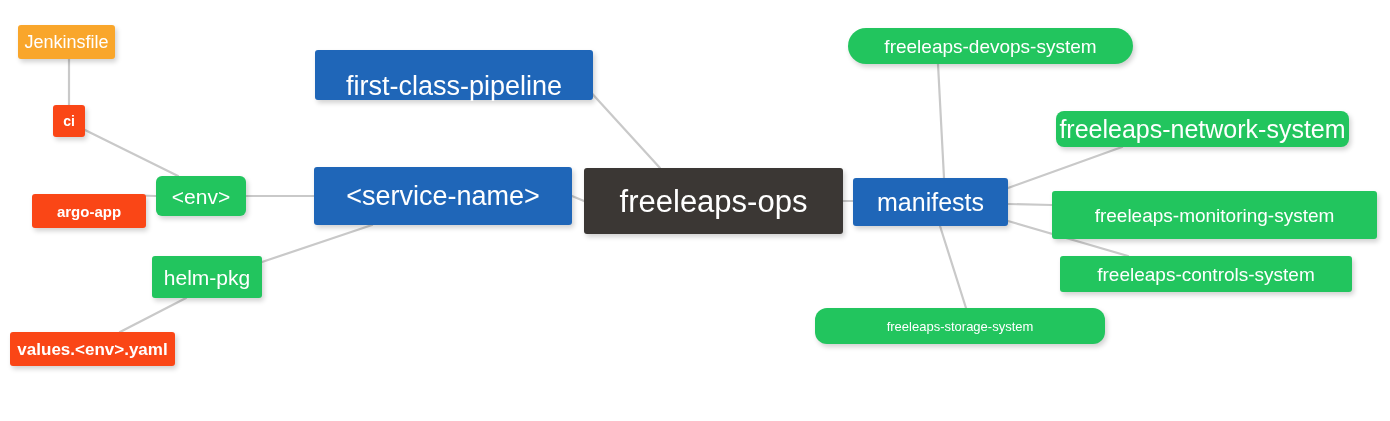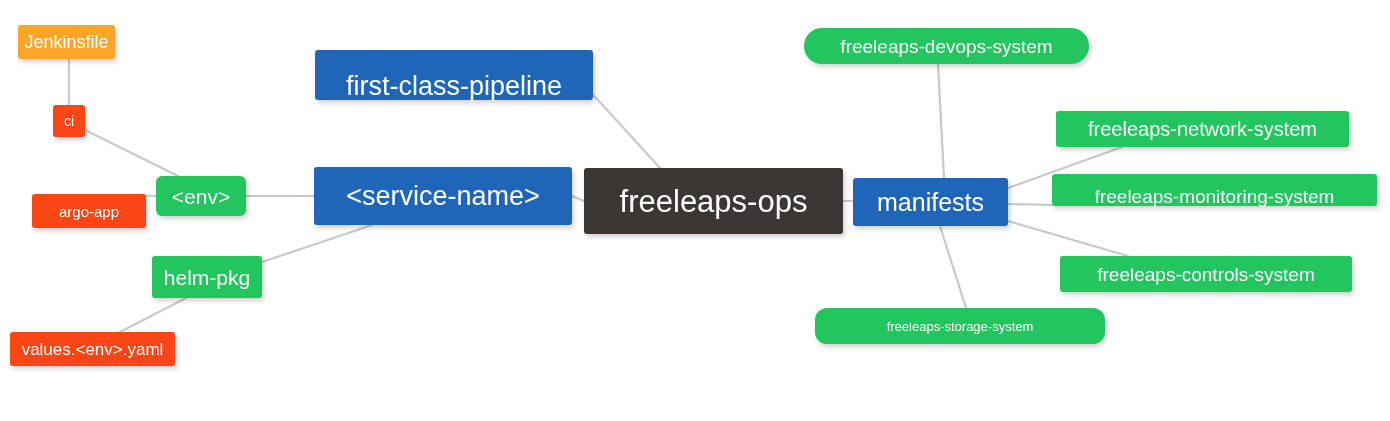--- a/index.html
+++ b/index.html
@@ -43,21 +43,21 @@
     user-select: none;
   }
   .node-label {
     display: block;
     white-space: nowrap;
   }
   
   .t-root   { background: #3B3734; }
   .t-blue   { background: #1F66B8; }
   .t-green  { background: #22C55E; }
-  .t-red    { background: #FA4616; }
+  .t-red    { background: #FA4616; font-weight: bold; }
   .t-orange { background: #F9A62B; }
 </style>
 </head>
 <body>
 
 <div id="mindmap">
   <svg id="edge-layer" viewBox="0 0 1390 421" xmlns="http://www.w3.org/2000/svg">
       <line x1="69" y1="59" x2="69" y2="105" stroke="#c9c9c9" stroke-width="2.2" stroke-linecap="round"></line>
       <line x1="85" y1="130" x2="178" y2="176" stroke="#c9c9c9" stroke-width="2.2" stroke-linecap="round"></line>
       <line x1="124" y1="195" x2="156" y2="196" stroke="#c9c9c9" stroke-width="2.2" stroke-linecap="round"></line>
@@ -97,27 +97,27 @@
       </div>
       <div class="node t-red" style="left: 10px; top: 332px; width: 165px; height: 34px; font-size: 17px;">
         <span class="node-label">values.&lt;env&gt;.yaml</span>
       </div>
       <div class="node t-root" style="left: 584px; top: 168px; width: 259px; height: 66px; font-size: 31px; justify-content: center;">
         <span class="node-label">freeleaps-ops</span>
       </div>
       <div class="node t-blue" style="left: 853px; top: 178px; width: 155px; height: 48px; font-size: 25px;">
         <span class="node-label">manifests</span>
       </div>
-      <div class="node t-green" style="left: 804px; top: 28px; width: 285px; height: 36px; font-size: 19px; border-radius: 18px;">
+      <div class="node t-green" style="left: 848px; top: 28px; width: 285px; height: 36px; font-size: 19px; border-radius: 18px;">
         <span class="node-label">freeleaps-devops-system</span>
       </div>
-      <div class="node t-green" style="left: 1056px; top: 111px; width: 293px; height: 36px; font-size: 20px;">
+      <div class="node t-green" style="left: 1056px; top: 111px; width: 293px; height: 36px; font-size: 25px; border-radius: 8px;">
         <span class="node-label">freeleaps-network-system</span>
       </div>
-      <div class="node t-green" style="left: 1052px; top: 174px; width: 325px; height: 32px; font-size: 19px; align-items: flex-end;">
+      <div class="node t-green" style="left: 1052px; top: 191px; width: 325px; height: 48px; font-size: 19px;">
         <span class="node-label">freeleaps-monitoring-system</span>
       </div>
       <div class="node t-green" style="left: 1060px; top: 256px; width: 292px; height: 36px; font-size: 19px; text-align: right;">
         <span class="node-label">freeleaps-controls-system</span>
       </div>
       <div class="node t-green" style="left: 815px; top: 308px; width: 290px; height: 36px; font-size: 13px; border-radius: 12px;">
         <span class="node-label">freeleaps-storage-system</span>
       </div>
     </div>
 </div>

